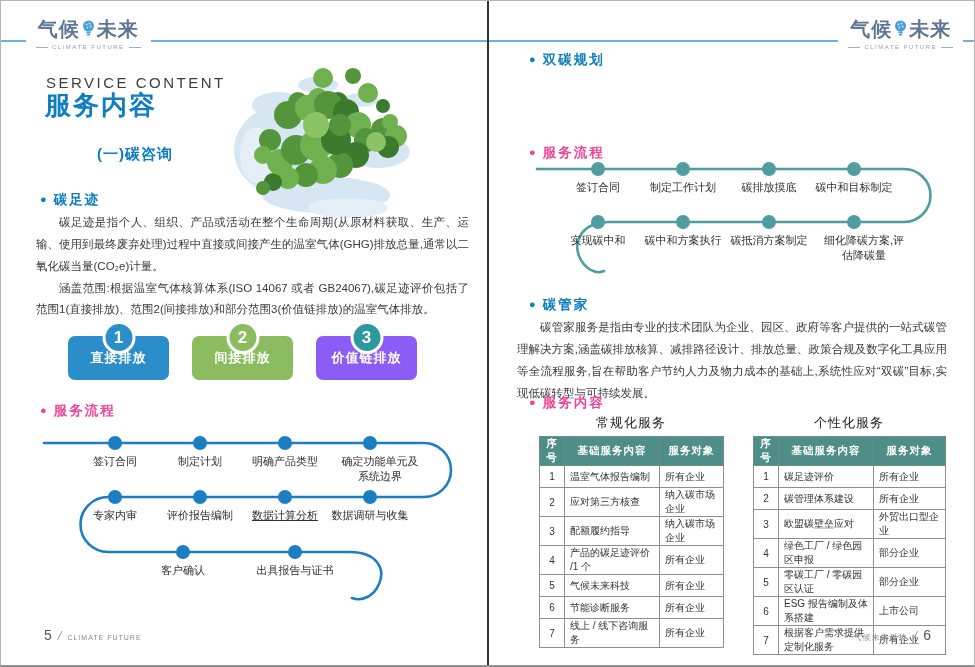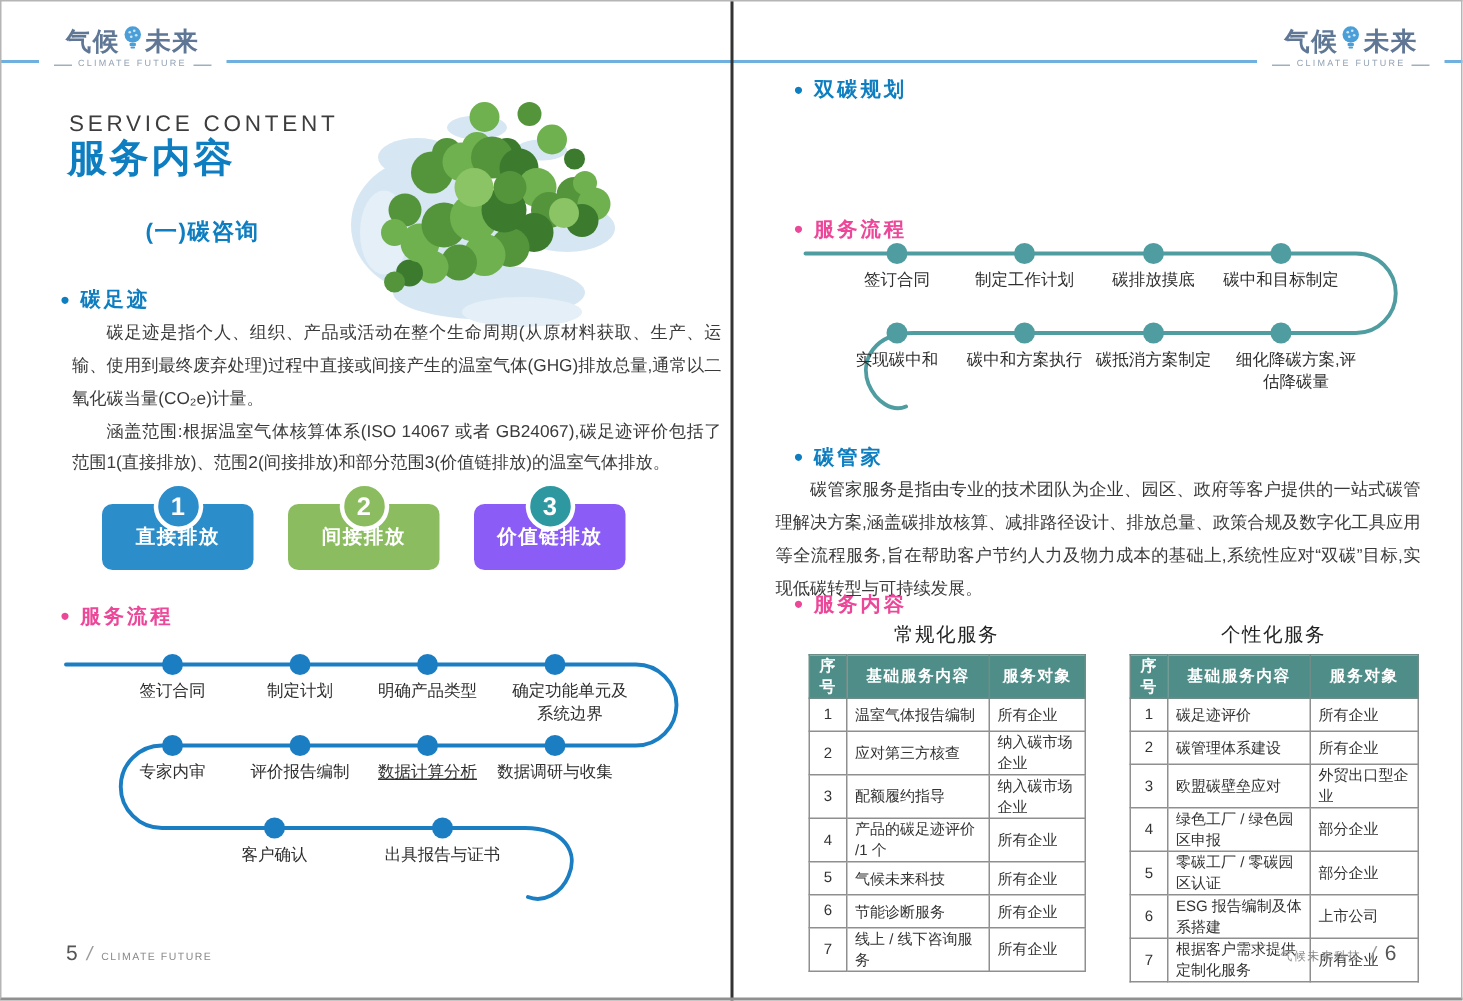--- a/index.html
+++ b/index.html
@@ -13,21 +13,21 @@
   .divider{position:absolute;left:487px;top:0;width:2px;height:100%;background:#333333;z-index:5;}
   .page{position:absolute;top:0;height:100%;}
   .page-left{left:0;width:487px;}
   .page-right{left:489px;width:486px;}
 
   
   .logo{position:absolute;background:#ffffff;padding:2px 10px;z-index:2;text-align:center;}
   .logo-left{left:26px;top:14px;}
   .logo-right{right:12px;top:14px;}
   .logo-row{display:flex;align-items:center;justify-content:center;gap:2px;
-    font-size:17px;font-weight:bold;color:#5f7795;letter-spacing:1px;}
+    font-size:20px;font-weight:bold;color:#5f7795;letter-spacing:1px;}
   .logo-sub{display:flex;align-items:center;justify-content:center;gap:4px;
     font-size:6px;color:#92a2b4;letter-spacing:1.5px;margin-top:1px;}
   .logo-sub::before,.logo-sub::after{content:"";width:12px;height:1px;background:#9fafc0;}
 
   .eyebrow{position:absolute;left:46px;top:74px;font-size:15px;color:#3d3d3d;letter-spacing:2.5px;}
   .page-title{position:absolute;left:45px;top:88px;margin:0;font-size:26px;font-weight:bold;color:#0e7ec0;letter-spacing:2px;}
   .subsection{position:absolute;left:97px;top:145px;font-size:15px;font-weight:bold;color:#0e7ec0;letter-spacing:1px;}
 
   .sec{position:absolute;margin:0;font-size:13.5px;font-weight:bold;letter-spacing:2px;}
   .sec .b{font-size:11px;margin-right:5px;vertical-align:1px;}
@@ -155,21 +155,21 @@
         <circle cx="148" cy="92" r="10" fill="#8ac465"></circle>
         <circle cx="162" cy="72" r="8" fill="#6fb14f"></circle>
       </g>
     </svg>
   </div>
 
   <h2 class="sec sec-blue" style="left:40px;top:191px;">
     <span class="b">●</span><span>碳足迹</span>
   </h2>
 
-  <div class="paras" style="left:48px;top:212px;width:433px;">
+  <div class="paras" style="left:36px;top:212px;width:433px;">
     <p>碳足迹是指个人、组织、产品或活动在整个生命周期(从原材料获取、生产、运输、使用到最终废弃处理)过程中直接或间接产生的温室气体(GHG)排放总量,通常以二氧化碳当量(CO₂e)计量。</p>
     <p>涵盖范围:根据温室气体核算体系(ISO 14067 或者 GB24067),碳足迹评价包括了范围1(直接排放)、范围2(间接排放)和部分范围3(价值链排放)的温室气体排放。</p>
   </div>
 
   <div class="badges">
     <div class="badge">
       <div class="badge-circle" style="background:#2b8dc9;">1</div>
       <div class="badge-rect" style="background:#2b8dc9;">直接排放</div>
     </div>
     <div class="badge">

